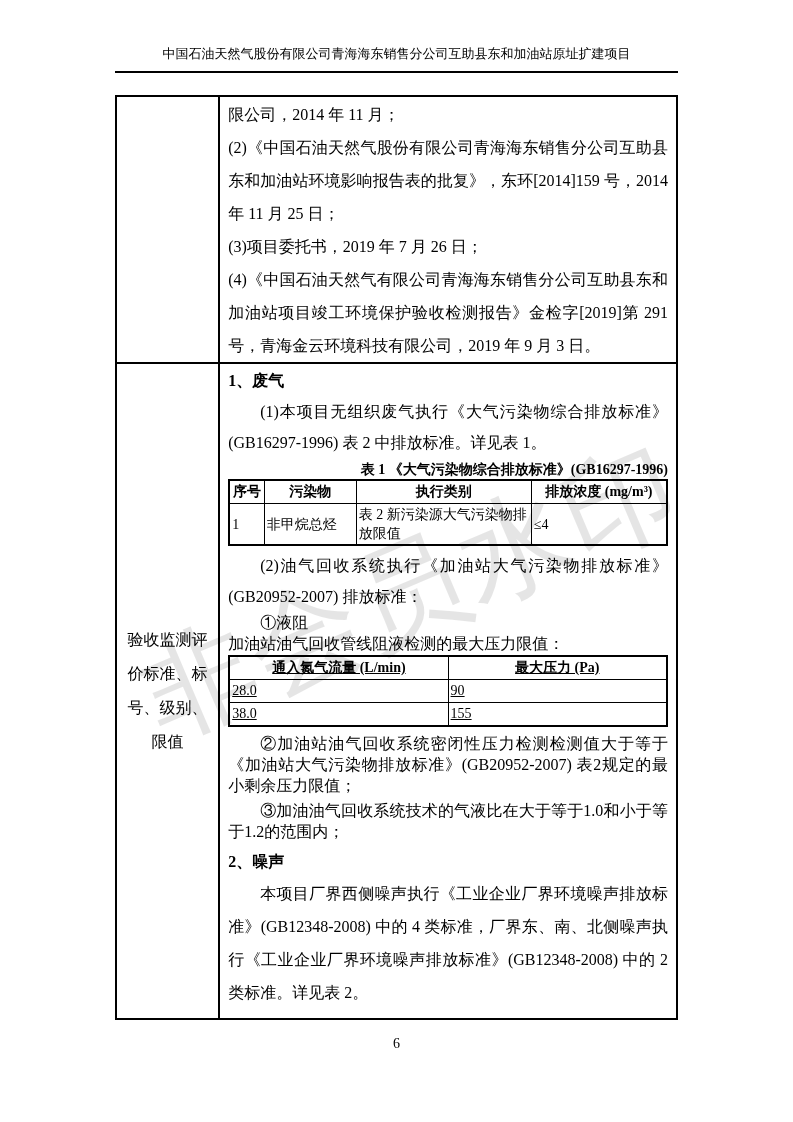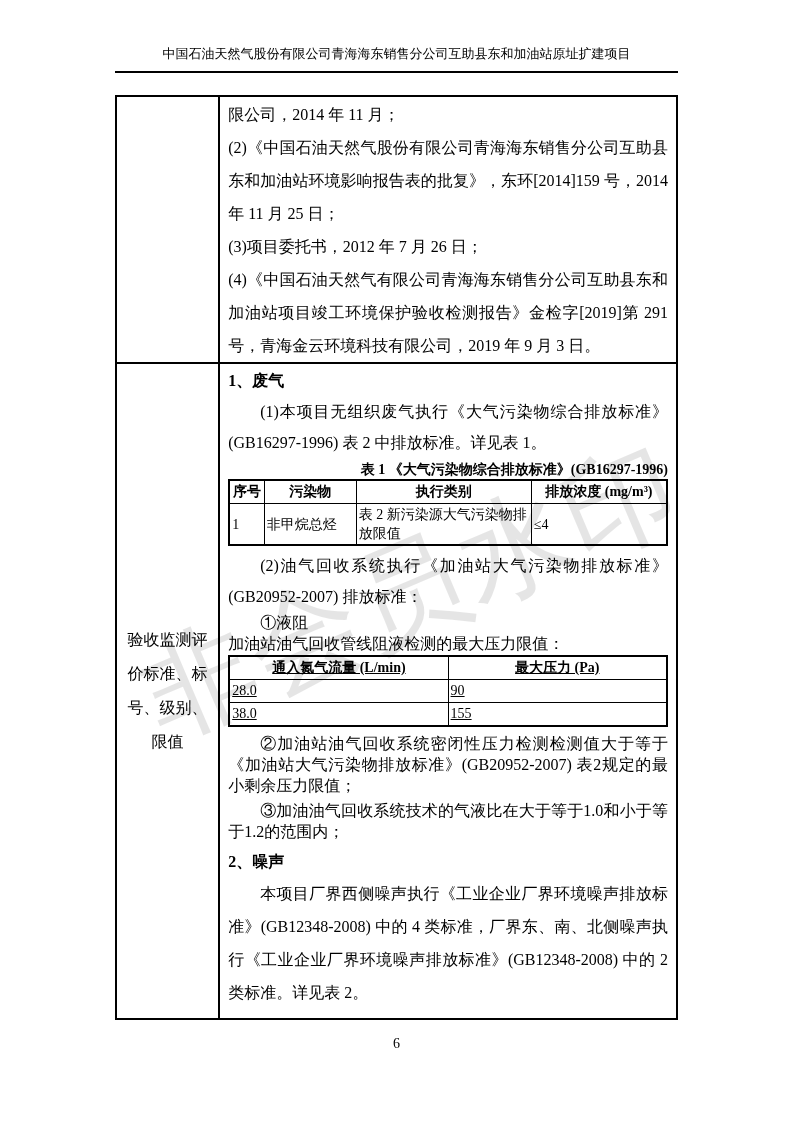--- a/index.html
+++ b/index.html
@@ -115,21 +115,21 @@
     <div class="header-title">中国石油天然气股份有限公司青海海东销售分公司互助县东和加油站原址扩建项目</div>
     <div class="header-rule"></div>
 
     <table class="outer">
       <tbody>
         <tr class="row-1">
           <td class="label-cell"></td>
           <td class="content-cell">
             <p class="p-doc">限公司，2014 年 11 月；</p>
             <p class="p-doc">(2)《中国石油天然气股份有限公司青海海东销售分公司互助县东和加油站环境影响报告表的批复》，东环[2014]159 号，2014 年 11 月 25 日；</p>
-            <p class="p-doc">(3)项目委托书，2012 年 7 月 26 日；</p>
+            <p class="p-doc">(3)项目委托书，2019 年 7 月 26 日；</p>
             <p class="p-doc">(4)《中国石油天然气有限公司青海海东销售分公司互助县东和加油站项目竣工环境保护验收检测报告》金检字[2019]第 291 号，青海金云环境科技有限公司，2019 年 9 月 3 日。</p>
           </td>
         </tr>
 
         <tr class="row-2">
           <td class="label-cell">验收监测评价标准、标号、级别、限值</td>
           <td class="content-cell">
 
             <p class="heading">1、废气</p>
             <p class="p-15">(1)本项目无组织废气执行《大气污染物综合排放标准》(GB16297-1996) 表 2 中排放标准。详见表 1。</p>

